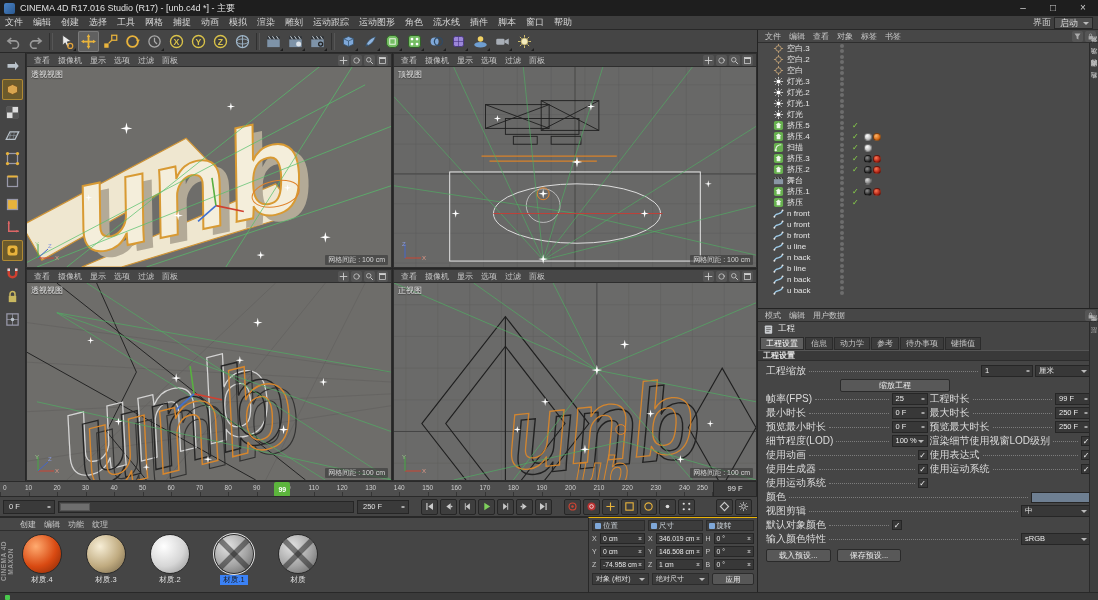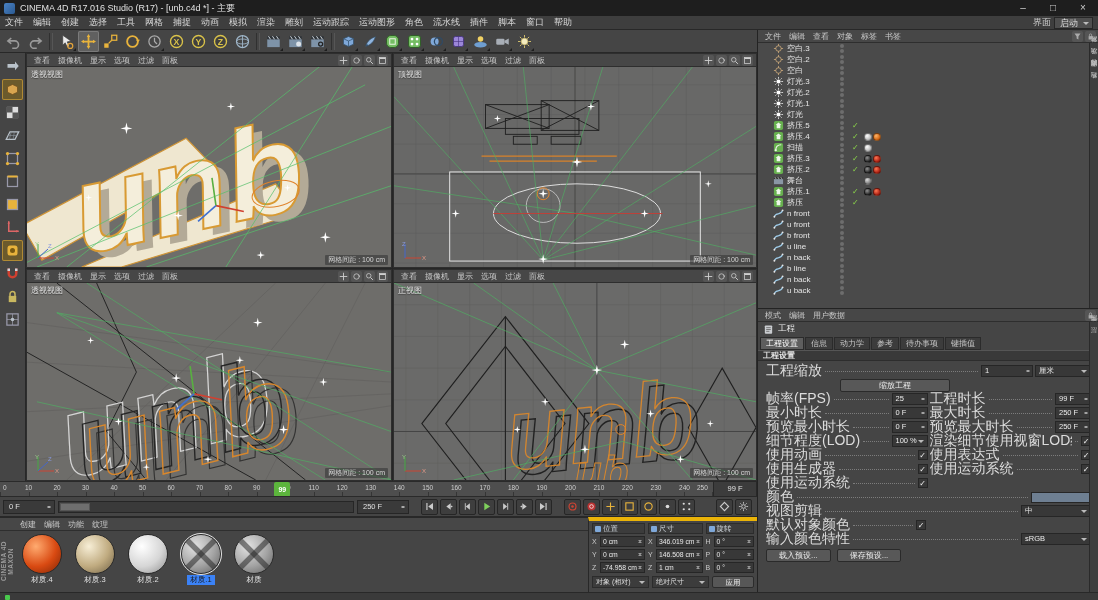--- a/index.html
+++ b/index.html
@@ -50,35 +50,35 @@
   .spin{background:#3a3a3a;border:1px solid #262626;height:14px;line-height:12px;padding:0 12px 0 5px;font-size:7.5px;color:#e0e0e0;position:relative;min-width:52px}
   .spin::before{content:"";position:absolute;right:3px;top:3px;border:2.5px solid transparent;border-bottom-color:#aaa}
   .spin::after{content:"";position:absolute;right:3px;bottom:3px;border:2.5px solid transparent;border-top-color:#aaa}
   .slider{width:296px;height:12px;background:#3a3a3a;border:1px solid #262626;position:relative}
   .shandle{position:absolute;left:1px;top:1px;width:30px;height:8px;background:#6e6e6e;border:1px solid #555}
   .tbtn{width:17px;height:16px;background:#3e3e3e;border:1px solid #262626;border-radius:2px;display:flex;align-items:center;justify-content:center;flex:0 0 auto}
   .tgap{width:6px;flex:0 0 auto}
   
   .materials{position:absolute;left:0;top:517px;width:588px;height:75px;background:#454545;border-top:1px solid #282828;z-index:14}
   .mat-menu{height:13px;background:#474747;border-bottom:1px solid #2e2e2e;display:flex;align-items:center;padding-left:16px}
-  .mat-body{display:flex;gap:5px;padding:3px 0 0 18px}
+  .mat-body{display:flex;gap:16px;padding:3px 0 0 18px}
   .mat{width:48px;text-align:center}
   .mat-ball{width:40px;height:40px;border-radius:50%;margin:0 auto;border:1px solid #2a2a2a;position:relative}
   .mat.selected .mat-ball{outline:1px solid #e4e4e4}
   .mat-name{font-size:7.5px;color:#e0e0e0;margin-top:1px;display:inline-block;padding:0 3px}
   .mat.selected .mat-name{background:#3b82f6;color:#1c1c1c}
   .ball-red{background:radial-gradient(circle at 34% 30%,#ffab70,#d94a12 55%,#7c2405)}
   .ball-beige{background:radial-gradient(circle at 34% 30%,#f7eed6,#c0ab80 55%,#6f6044)}
   .ball-white{background:radial-gradient(circle at 34% 30%,#ffffff,#d6d6d6 55%,#8d8d8d)}
   .ball-grayx{background:radial-gradient(circle at 34% 30%,#e3e3e3,#a3a3a3 55%,#5e5e5e)}
   .ball-grayx::after{content:"";position:absolute;inset:0;border-radius:50%;background:linear-gradient(45deg,transparent 44%,rgba(40,40,40,.55) 46%,rgba(40,40,40,.55) 54%,transparent 56%),linear-gradient(-45deg,transparent 44%,rgba(40,40,40,.55) 46%,rgba(40,40,40,.55) 54%,transparent 56%)}
   .brand{position:absolute;left:0;top:530px;width:14px;height:62px;display:flex;flex-direction:row;align-items:center;justify-content:center;z-index:16}
   .brand span{writing-mode:vertical-rl;transform:rotate(180deg);font-size:6.5px;letter-spacing:.5px;color:#9c9c9c;font-weight:bold;line-height:7px}
   
-  .coords{position:absolute;left:588px;top:517px;width:169px;height:75px;background:#454545;border-top:4px solid #eab308;border-left:1px solid #282828;padding:2px 3px;z-index:14}
+  .coords{position:absolute;left:588px;top:517px;width:169px;height:75px;background:#454545;border-top:1px solid #eab308;border-left:1px solid #282828;padding:2px 3px;z-index:14}
   .coord-grid{display:grid;grid-template-columns:1fr 1fr 1fr;gap:3px}
   .cg-head{background:#3c3c3c;border:1px solid #2c2c2c;height:11px;display:flex;align-items:center;gap:2px;padding:0 2px;color:#cfd6dd;font-size:7.5px}
   .cg-ic{width:6px;height:6px;background:#7fa8d9;border-radius:1px;flex:0 0 auto}
   .crow{display:flex;align-items:center;gap:2px;margin-top:2px}
   .caxis{width:6px;color:#c8c8c8;font-size:7px;flex:0 0 auto}
   .cfield{flex:1;background:#383838;border:1px solid #262626;height:11px;line-height:9px;padding:0 7px 0 2px;color:#e8e8e8;font-size:6.8px;white-space:nowrap;overflow:hidden;position:relative}
   .cfield::before{content:"";position:absolute;right:2px;top:2px;border:2px solid transparent;border-bottom-color:#999}
   .cfield::after{content:"";position:absolute;right:2px;bottom:2px;border:2px solid transparent;border-top-color:#999}
   .coord-foot{display:flex;gap:3px;margin-top:3px}
   .cdd{flex:1;background:#3c3c3c;border:1px solid #2c2c2c;height:12px;line-height:10px;padding:0 10px 0 3px;color:#dedede;font-size:7px;position:relative;white-space:nowrap;overflow:hidden}
@@ -107,21 +107,21 @@
   
   .attrs{position:absolute;left:0;top:278px;width:341px;height:284px;background:#454545;border-top:1px solid #232323}
   .attr-obj{height:14px;display:flex;align-items:center;gap:4px;padding:0 5px;color:#ececec;font-size:8.5px}
   .attr-tabs{display:flex;gap:1px;padding:0 2px;height:14px;align-items:center}
   .atab{padding:0 5px;line-height:11px;background:#3c3c3c;border:1px solid #2b2b2b;font-size:8px;color:#c7c7c7;white-space:nowrap}
   .atab.active{background:#5e5e5e;color:#fff}
   .asec{height:11px;background:#393939;border-top:1px solid #555;border-bottom:1px solid #2d2d2d;color:#e2e2e2;padding-left:5px;font-size:8px;line-height:10px;font-weight:bold}
   .arows{padding:3px 8px 0 8px}
   .arow{display:flex;align-items:center;height:14px;gap:2px}
   .ahalf{flex:1;display:flex;align-items:center;gap:2px;min-width:0}
-  .alabel{color:#dcdcdc;font-size:14px;white-space:nowrap;overflow:hidden}
+  .alabel{color:#dcdcdc;font-size:10px;white-space:nowrap;overflow:hidden}
   .aleader{flex:1;border-bottom:1px dotted #7c7c7c;height:1px;min-width:3px;margin:0 1px}
   .afield{background:#383838;border:1px solid #262626;height:12px;line-height:10px;padding:0 9px 0 3px;color:#ececec;font-size:7.5px;position:relative;min-width:36px;white-space:nowrap}
   .afield::before{content:"";position:absolute;right:2px;top:2px;border:2.2px solid transparent;border-bottom-color:#a2a2a2}
   .afield::after{content:"";position:absolute;right:2px;bottom:2px;border:2.2px solid transparent;border-top-color:#a2a2a2}
   .afield.dd::before{display:none}
   .afield.dd::after{content:"";position:absolute;right:3px;top:4px;border:3px solid transparent;border-top-color:#bbb}
   .acheck{width:10px;height:10px;background:#383838;border:1px solid #262626;color:#f0f0f0;font-size:8px;line-height:9px;text-align:center;flex:0 0 auto}
   .aswatch{width:60px;height:11px;border:1px solid #262626}
   .abtn{background:#585858;border:1px solid #2a2a2a;border-radius:2px;padding:0 12px;height:13px;line-height:12px;color:#ececec;font-size:8px;white-space:nowrap}
   

